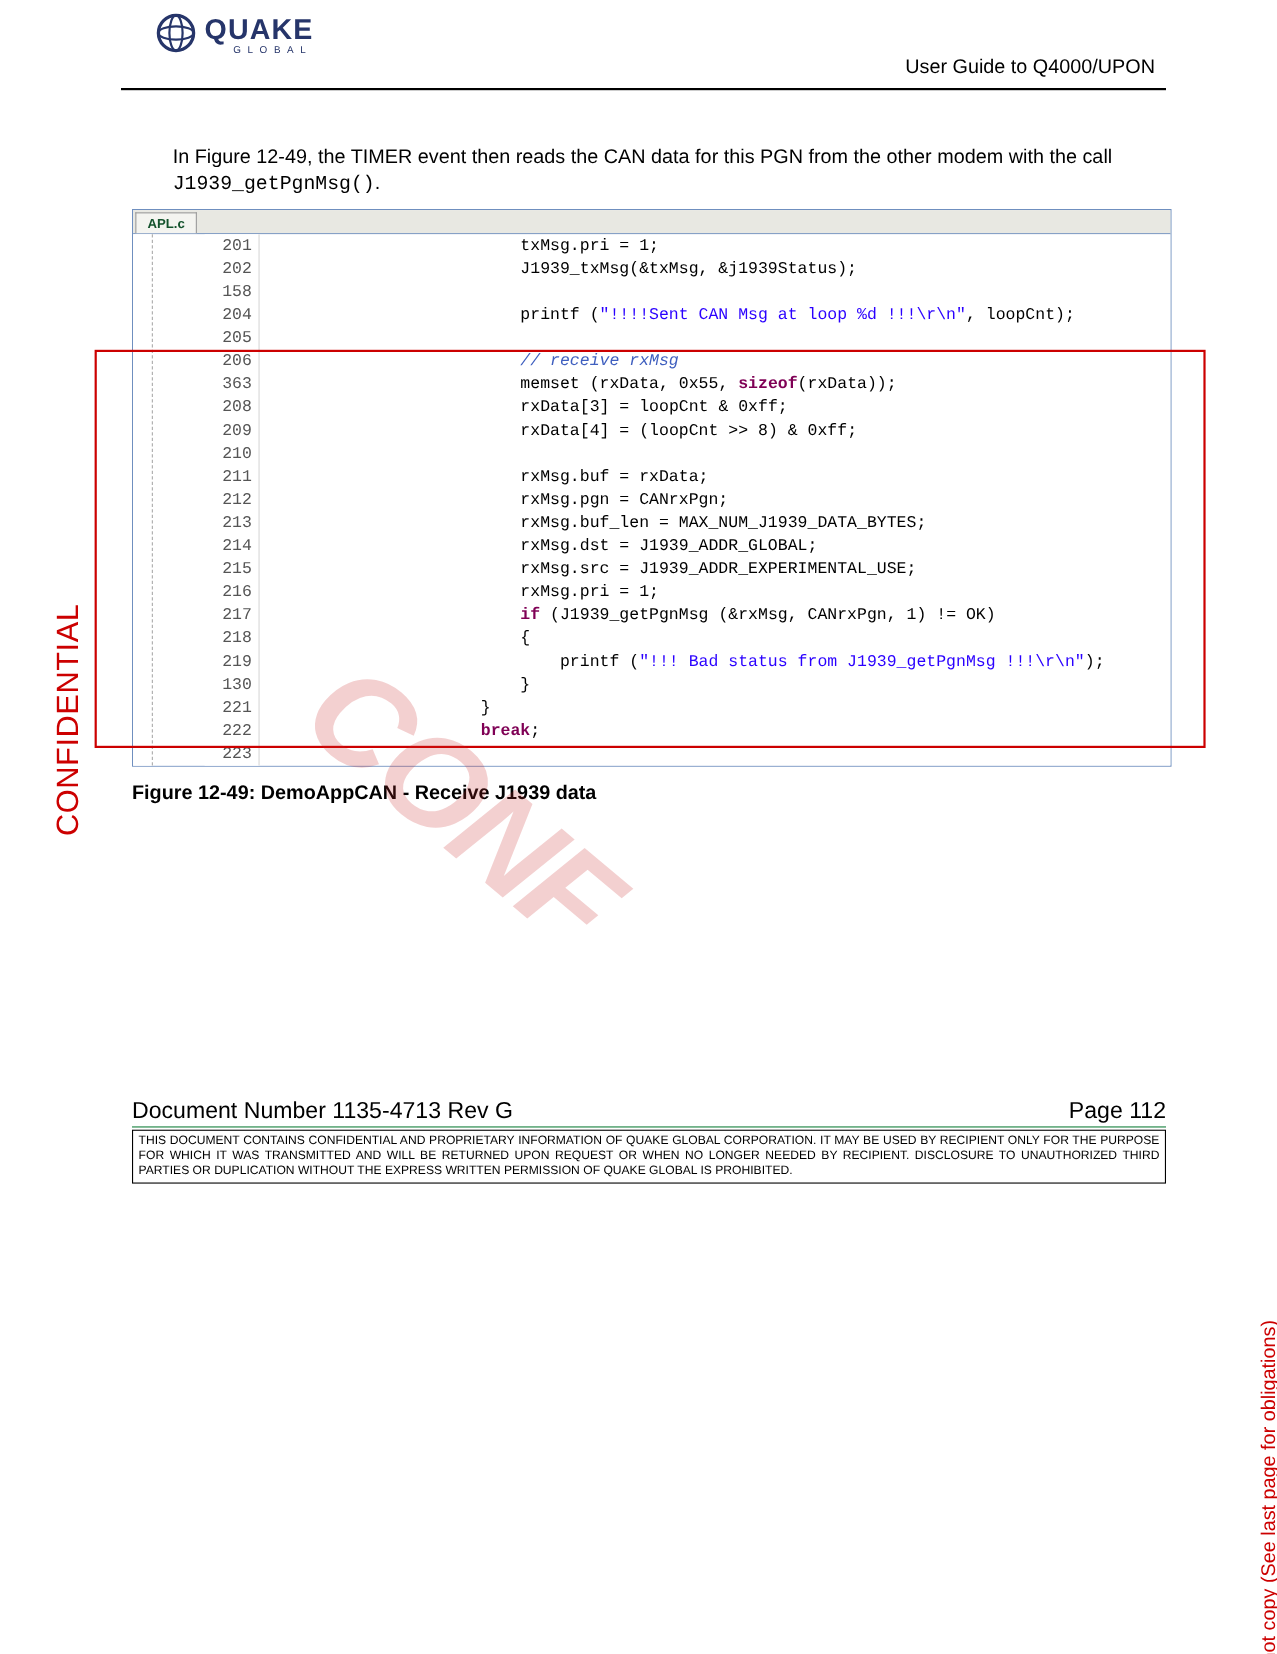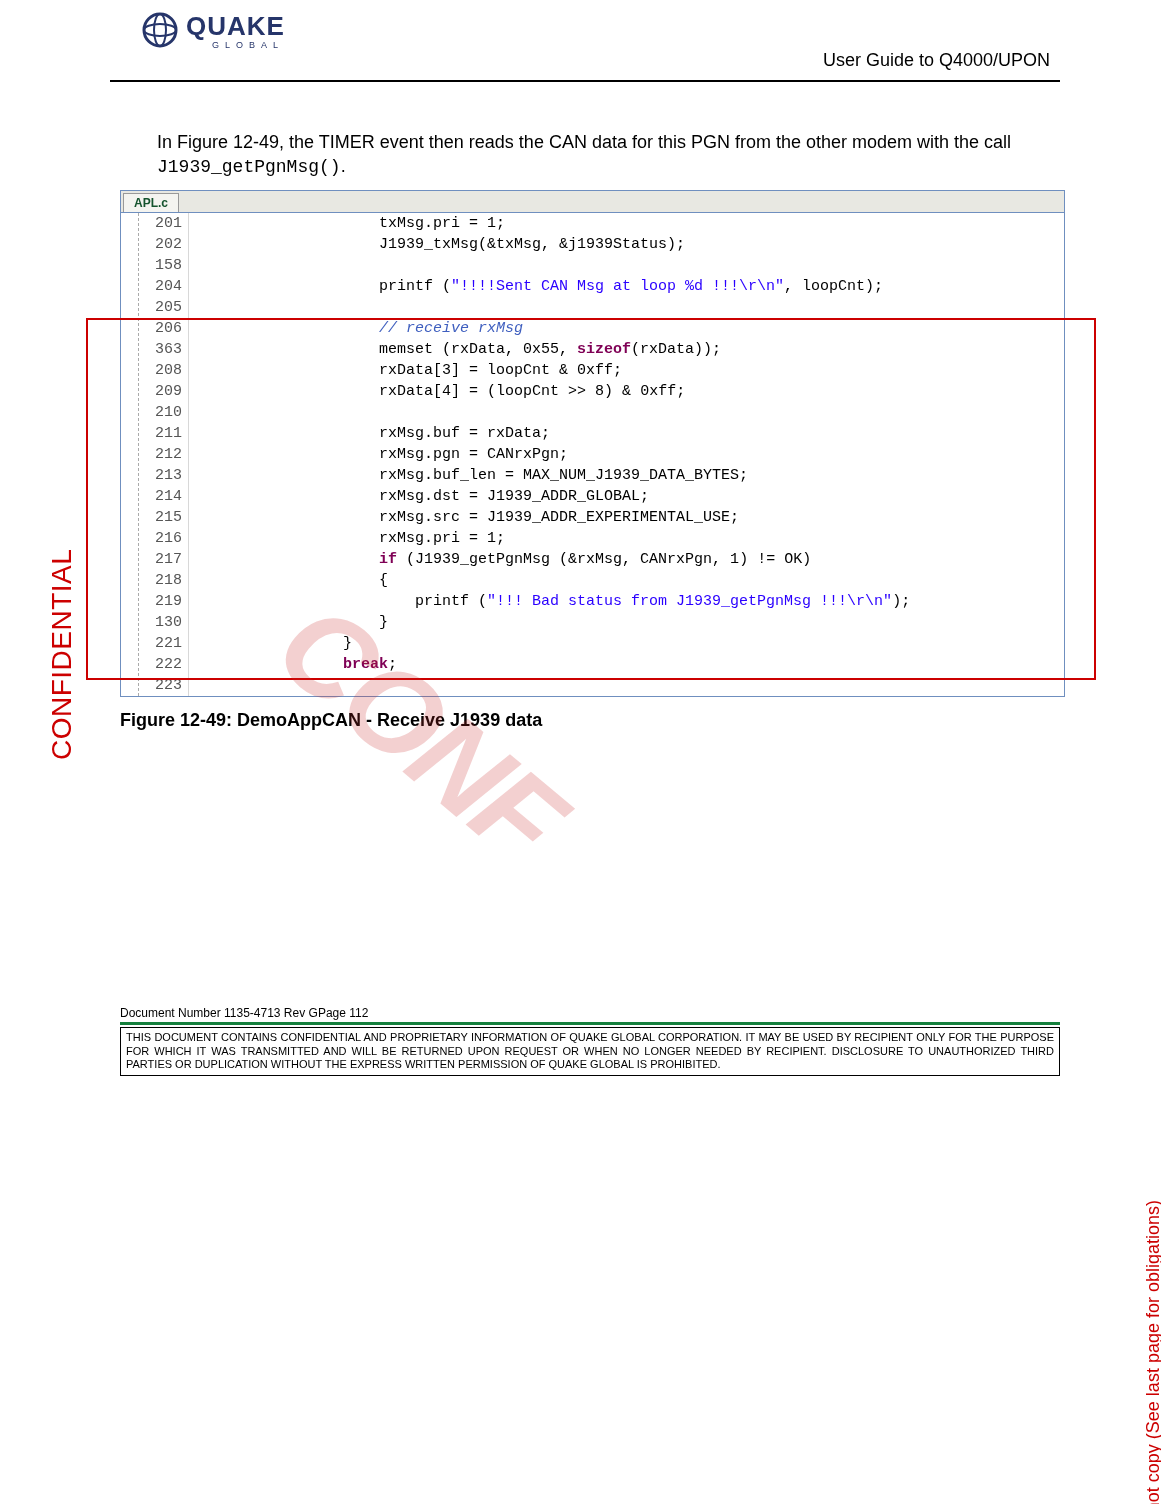--- a/index.html
+++ b/index.html
@@ -86,20 +86,21 @@
     padding: 2px 10px;
     margin-left: 2px;
     color:#14532d;
   }
   .code-body {
     display: flex;
     font-family: Consolas, "Courier New", monospace;
     font-size: 15px;
     line-height: 21px;
     background: #fff;
+    gap: 47px;
   }
   .margin-col {
     width: 18px;
     border-right: 1px dashed #aaa;
     background:#fff;
   }
   .ln-col {
     background: #ffffff;
     border-right: 1px solid #d8d8d8;
     color: #555;
@@ -167,23 +168,23 @@
     white-space: nowrap;
   }
   .footer {
     position: absolute;
     left: 120px;
     bottom: 20px;
     width: 940px;
   }
   .footer-line {
     display: flex;
-    justify-content: flex-start;
-    font-size: 12px;
-    border-bottom: 3px solid #15803d;
+    justify-content: space-between;
+    font-size: 21px;
+    border-bottom: 1px solid #15803d;
     padding-bottom: 2px;
   }
   .footer-box {
     border: 1px solid #000;
     font-size: 11px;
     padding: 3px 5px;
     text-align: justify;
     margin-top: 2px;
     line-height: 1.25;
   }

